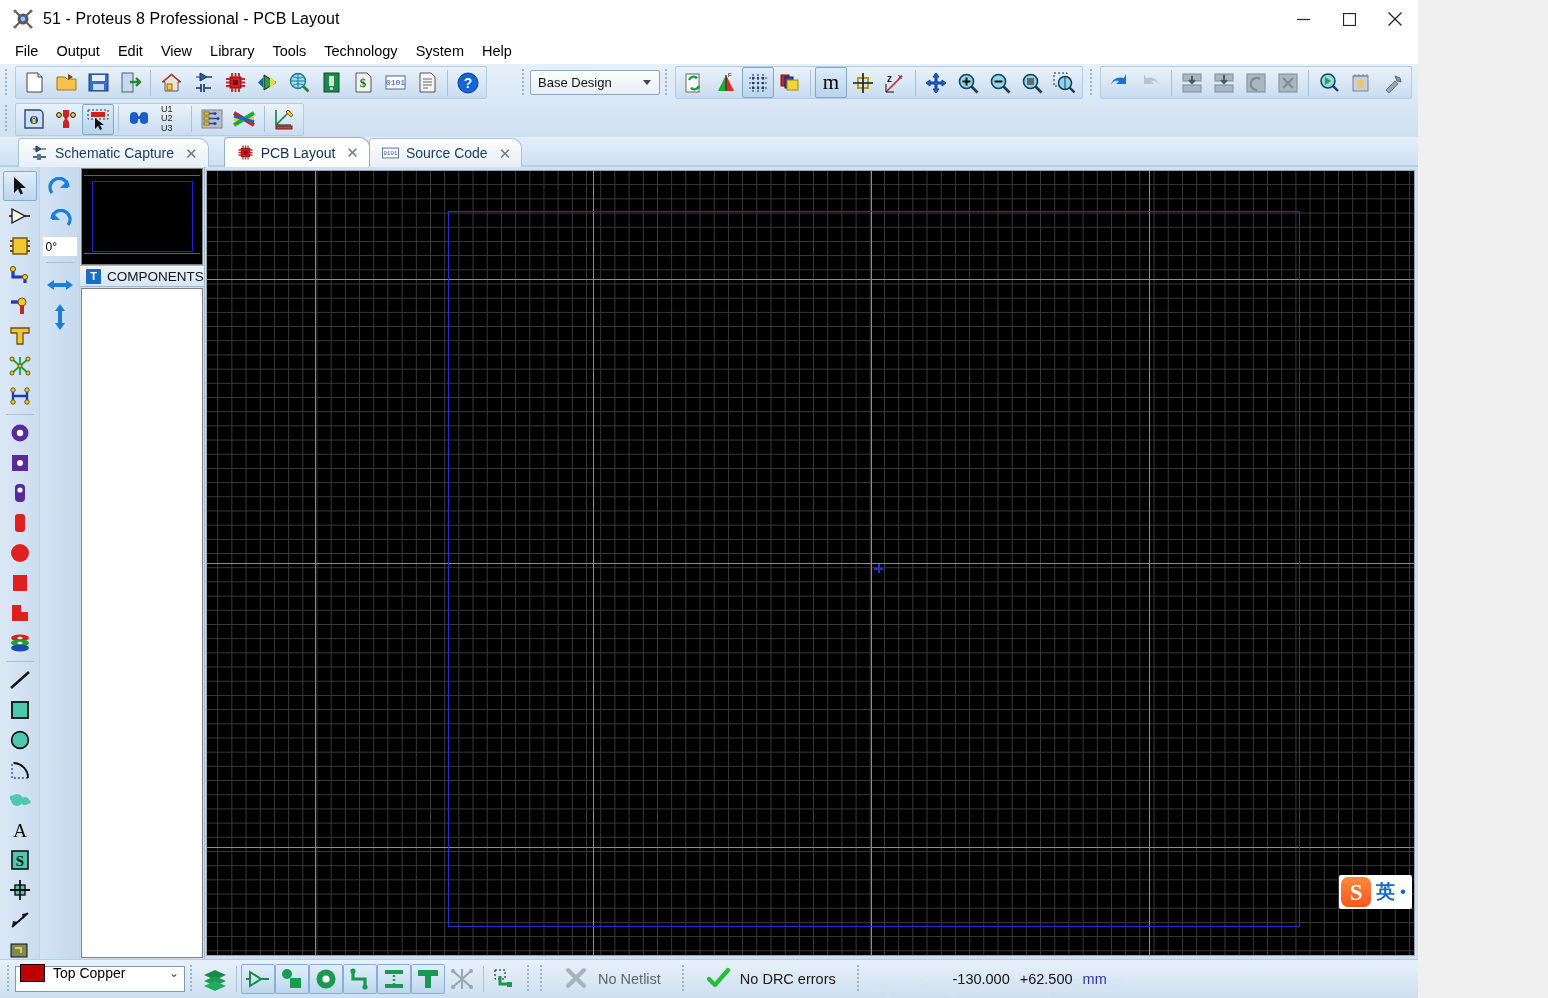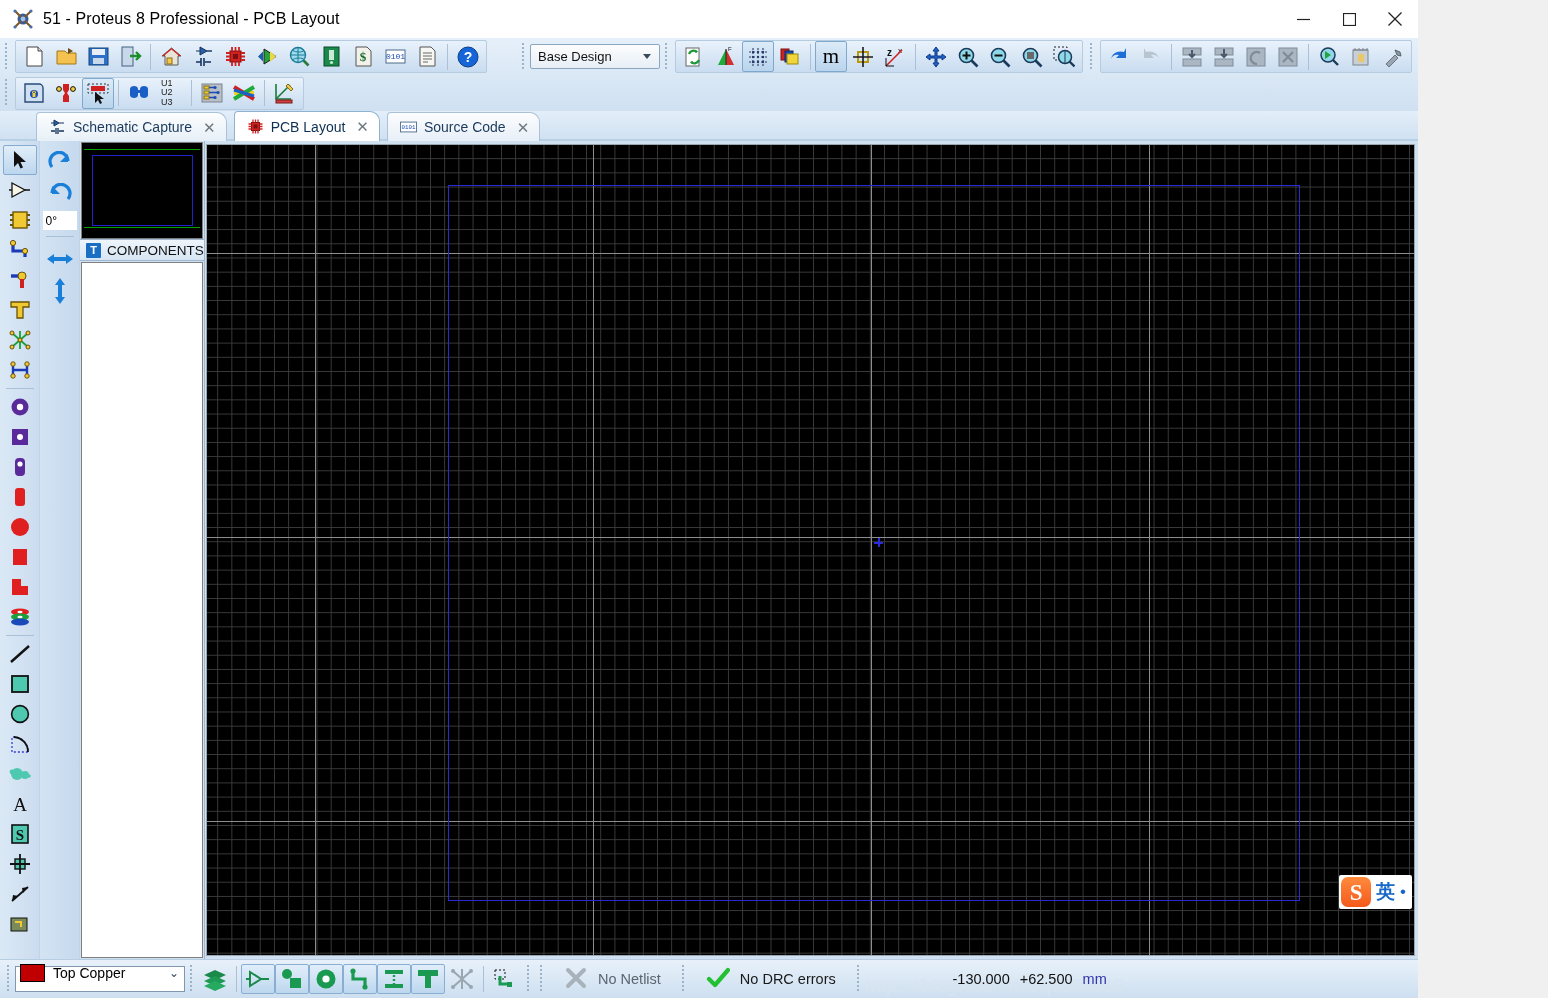--- a/index.html
+++ b/index.html
@@ -74,34 +74,34 @@
     display:flex; align-items:center; padding:0 4px 0 7px; font-size:13px;
     color:#111; position:relative;
   }
   .combo .cval{ flex:1; overflow:hidden; white-space:nowrap; }
   .caret { width:0;height:0;border-left:4px solid transparent;border-right:4px solid transparent;border-top:5px solid #3a4a5a; margin-right:4px;}
   .caret2{ font-size:12px; color:#3a4a5a; }
 
   
   .tabbar {
     flex:0 0 30px; height:30px; background:linear-gradient(#e3eef9,#cfe0f1);
-    display:flex; align-items:flex-end; padding-left:36px; position:relative;gap:8px;
+    display:flex; align-items:flex-end; padding-left:18px; position:relative;
   }
   .tabbar:after{ content:''; position:absolute; left:0; right:0; bottom:0; height:2px; background:#b8d0e6;}
   .tab {
     height:29px; display:flex; align-items:center; gap:7px;
     padding:0 10px 0 12px; margin-right:-1px;
     background:linear-gradient(#fcfdfe,#e7eff7);
     border:1px solid #a9c2d8; border-bottom:none;
     border-radius:4px 10px 0 0; position:relative; z-index:1;
     font-size:14px; color:#1b3a5c;
   }
   .tab.active {
     background:#ffffff; z-index:3; height:30px;
-    border-color:#8fb2d0; font-weight:400; color:#0c2f52;
+    border-color:#8fb2d0; font-weight:400; color:#0c2f52;margin-left:16px;
   }
   .tab .tab-x { font-size:15px; color:#6d7880; margin-left:4px; line-height:1; font-weight:300;}
   .tab .tab-ico { width:17px;height:17px; display:flex;align-items:center;justify-content:center;}
 
   
   .body { flex:1 1 auto; display:flex; min-height:0; background:#cfe0f1; position:relative;}
 
   
   .vtools {
     width:40px; flex:0 0 40px; background:linear-gradient(to right,#dbe9f6,#cbdcef);
@@ -261,20 +261,31 @@
       </div>
       <div class="win-btn">
         <svg width="14" height="14">
             <line x1="0.5" y1="0.5" x2="13.5" y2="13.5" stroke="#222" stroke-width="1.3"></line>
             <line x1="13.5" y1="0.5" x2="0.5" y2="13.5" stroke="#222" stroke-width="1.3"></line>
           </svg>
       </div>
     </div>
   </div>
 
+  <div class="menubar">
+    <div class="menu-item">File</div>
+    <div class="menu-item">Output</div>
+    <div class="menu-item">Edit</div>
+    <div class="menu-item">View</div>
+    <div class="menu-item">Library</div>
+    <div class="menu-item">Tools</div>
+    <div class="menu-item">Technology</div>
+    <div class="menu-item">System</div>
+    <div class="menu-item">Help</div>
+  </div>
 
   <div class="toolbar-wrap">
 
     <div class="toolrow">
       <div class="grip"></div>
       <div class="tb-group">
         <div class="tbtn">
           <svg width="23" height="23" viewBox="0 0 23 23">
               <path d="M4 2h11l4 4v15H4z" fill="#fff" stroke="#444"></path>
               <path d="M15 2v4h4" fill="#ddd" stroke="#444"></path>

